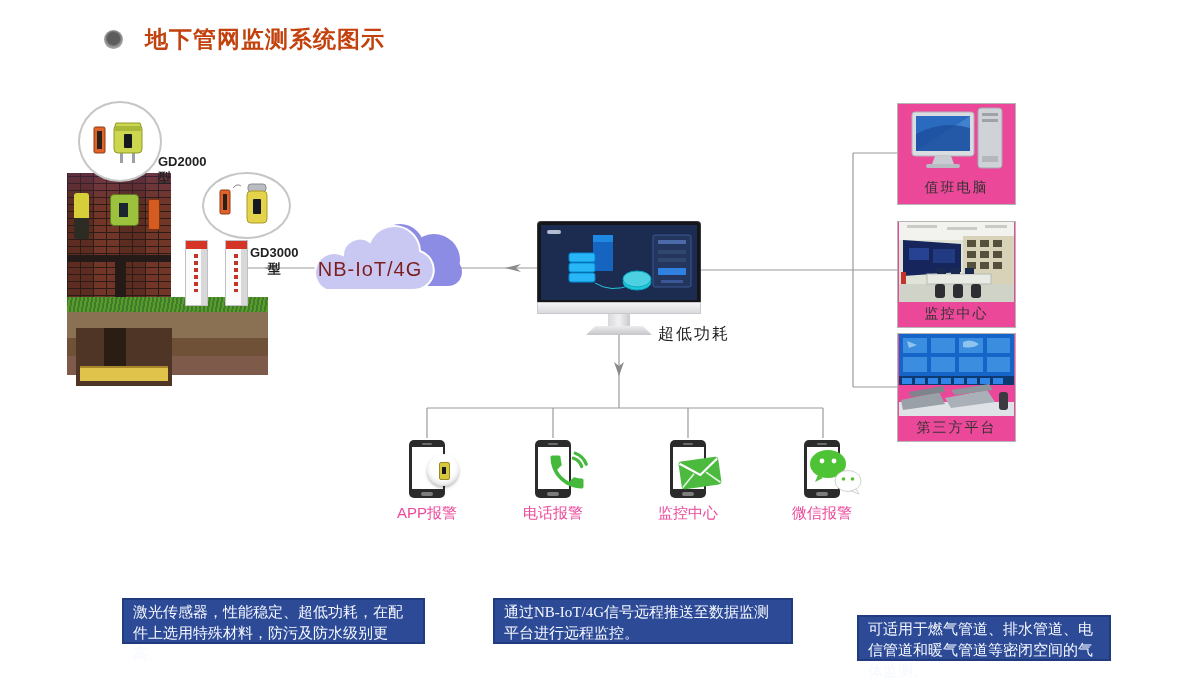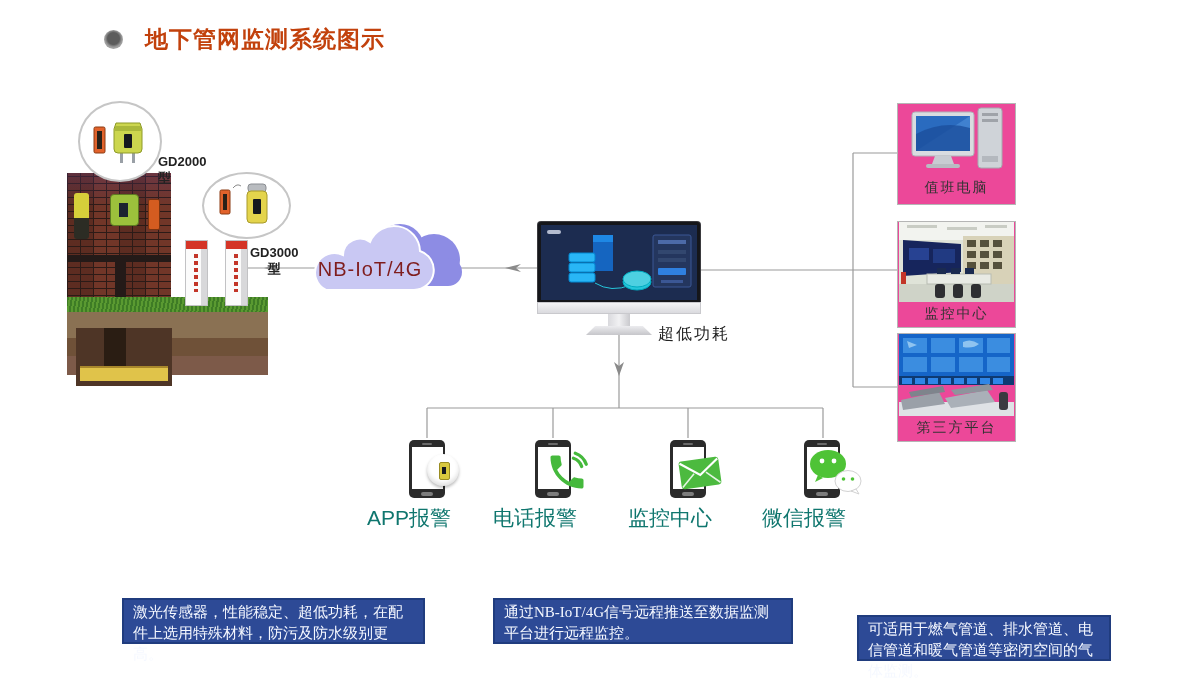--- a/index.html
+++ b/index.html
@@ -73,21 +73,21 @@
   .panel-label{text-align:center;font-size:14px;color:#333;letter-spacing:2px;padding:3px 0 5px;}
   .panel1{top:103px;height:100px;}
   .panel2{top:221px;height:105px;}
   .panel3{top:333px;height:107px;}
   
   .channel{position:absolute;top:438px;width:120px;height:92px;z-index:2;}
   .phone{position:absolute;left:42px;top:2px;width:36px;height:58px;background:#2b2b2b;border-radius:5px;}
   .phone-screen{position:absolute;left:2.5px;top:7px;width:31px;height:42px;background:#fff;}
   .phone-speaker{position:absolute;left:13px;top:3px;width:10px;height:2px;background:#6a6a6a;border-radius:1px;}
   .phone-home{position:absolute;left:12px;bottom:2.5px;width:12px;height:4px;background:#7d7d7d;border-radius:2px;}
-  .channel-label{position:absolute;top:66px;width:100%;font-size:21px;color:#0f766e;}
+  .channel-label{position:absolute;top:66px;width:100%;text-align:center;font-size:15px;color:#ec4899;}
   .ch-icon{position:absolute;}
   .badge{position:absolute;left:60px;top:16px;width:32px;height:32px;border-radius:50%;background:#fff;
         box-shadow:0 2px 3px rgba(0,0,0,.25), inset 0 -3px 4px rgba(0,0,0,.12);}
   .badge-dev{position:absolute;left:12px;top:8px;width:9px;height:16px;border-radius:2px;
         background:#d8c83e;border:1px solid #9a8c22;}
   .badge-dev:after{content:"";position:absolute;left:2px;top:4px;width:4px;height:7px;background:#15181e;}
   
   .info-box{position:absolute;top:598px;height:46px;background:#2d4a96;border:2px solid #203c7e;
         color:#f5f8ff;font-family:"Liberation Serif",serif;font-size:15px;line-height:21px;
         padding:2px 9px;box-sizing:border-box;}

